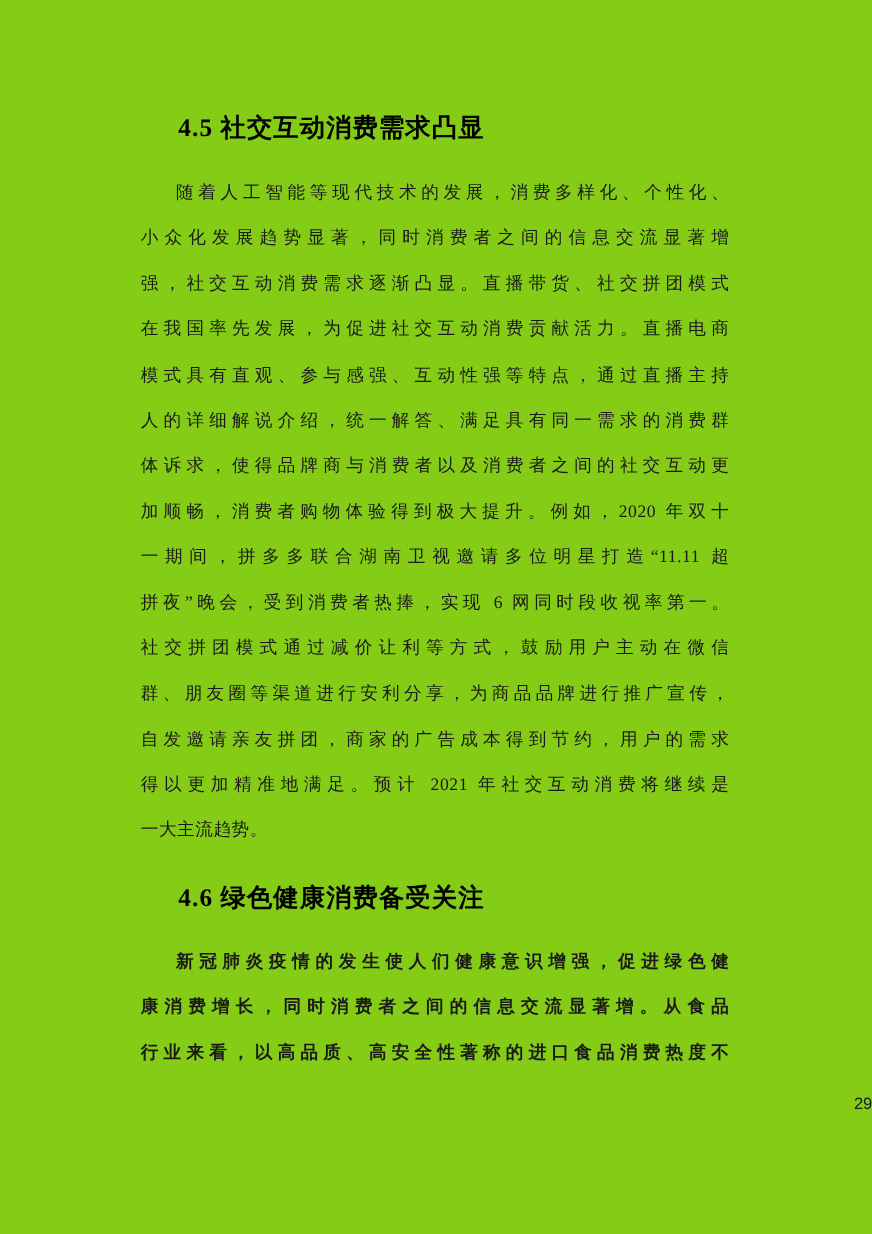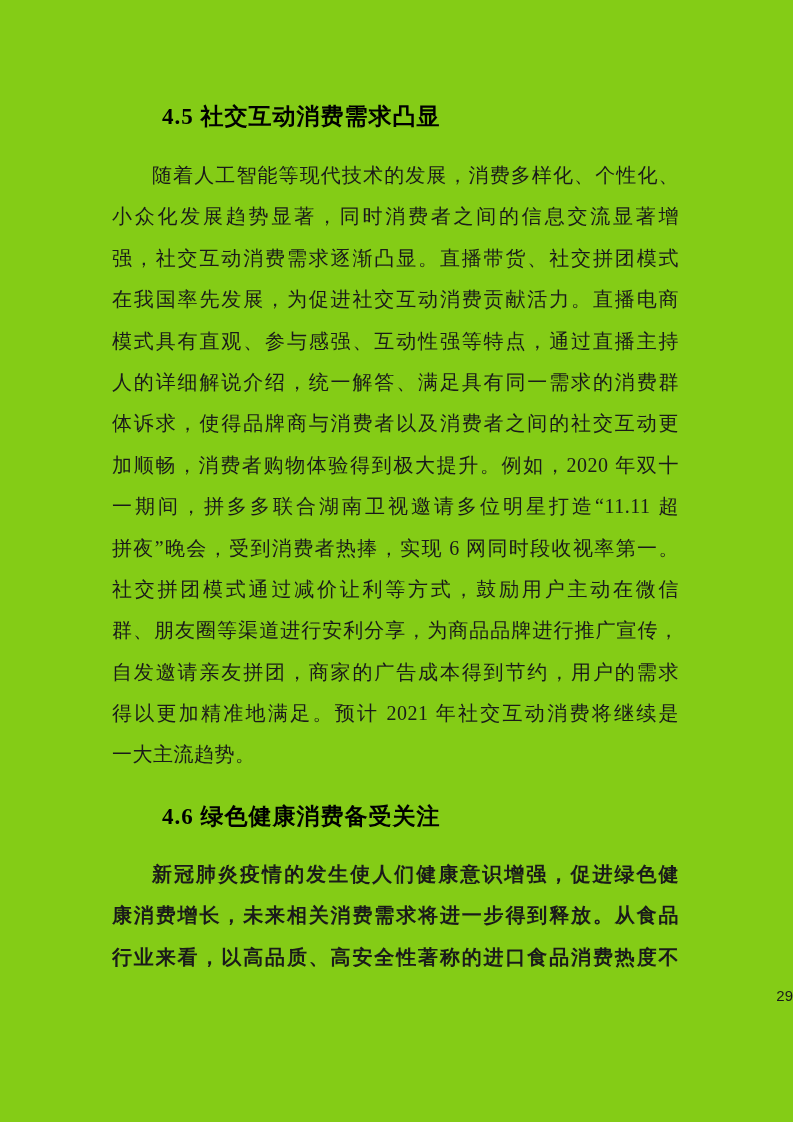--- a/index.html
+++ b/index.html
@@ -25,22 +25,22 @@
     font-weight: bold;
     color: #000000;
     line-height: 27px;
     padding-left: 50px;
     letter-spacing: 1px;
     margin: 0;
   }
   .heading-45 { margin-top: 103px; }
   .heading-46 { margin-top: 27px; }
   .para {
-    margin: 0;
-    font-size: 20px;
+    margin: 16px;
+    font-size: 16px;
     line-height: 41.4px;
     letter-spacing: 0.5px;
   }
   .para-1 { margin-top: 25px; }
   .para-2 { margin-top: 24px; font-weight: bold; }
   .line {
     text-align: justify;
     text-align-last: justify;
     text-justify: inter-ideograph;
     height: 41.4px;
@@ -81,20 +81,20 @@
         <div class="line">群、朋友圈等渠道进行安利分享，为商品品牌进行推广宣传，</div>
         <div class="line">自发邀请亲友拼团，商家的广告成本得到节约，用户的需求</div>
         <div class="line">得以更加精准地满足。预计 2021 年社交互动消费将继续是</div>
         <div class="line">一大主流趋势。</div>
       </div>
 
     <h2 class="section-heading heading-46">4.6 绿色健康消费备受关注</h2>
 
     <div class="para para-2">
         <div class="line">新冠肺炎疫情的发生使人们健康意识增强，促进绿色健</div>
-        <div class="line">康消费增长，未来相关消费需求将进一步得到释放。从食品</div>
+        <div class="line">康消费增长，同时消费者之间的信息交流显著增。从食品</div>
         <div class="line">行业来看，以高品质、高安全性著称的进口食品消费热度不</div>
       </div>
 
   </div>
 
   <div class="page-number">29</div>
 </div>
 
 </body></html>

